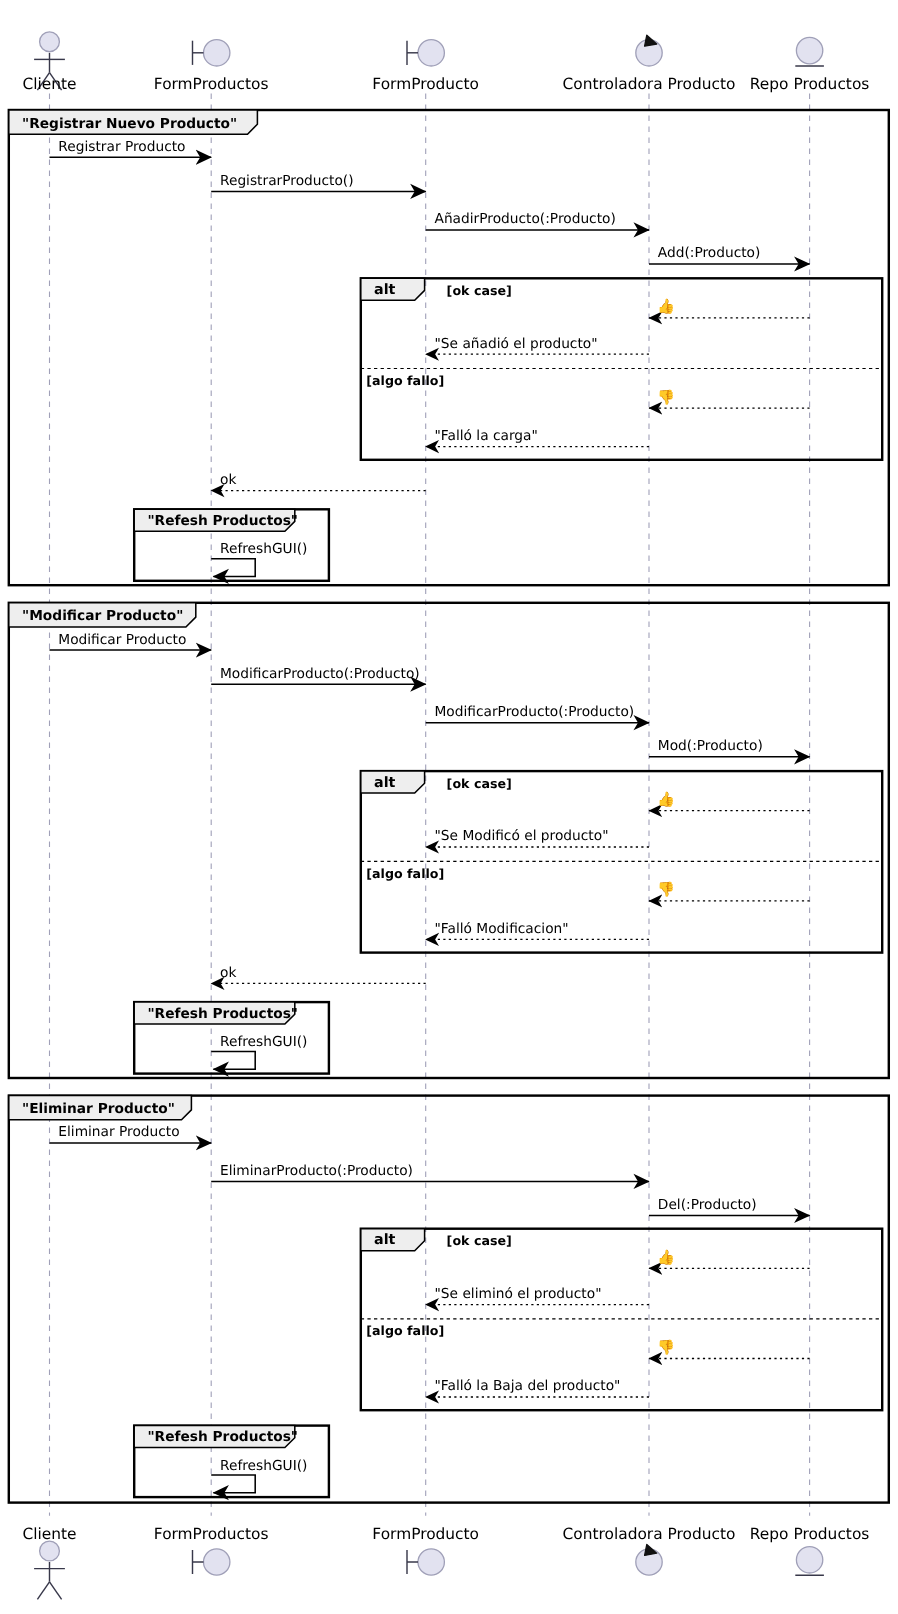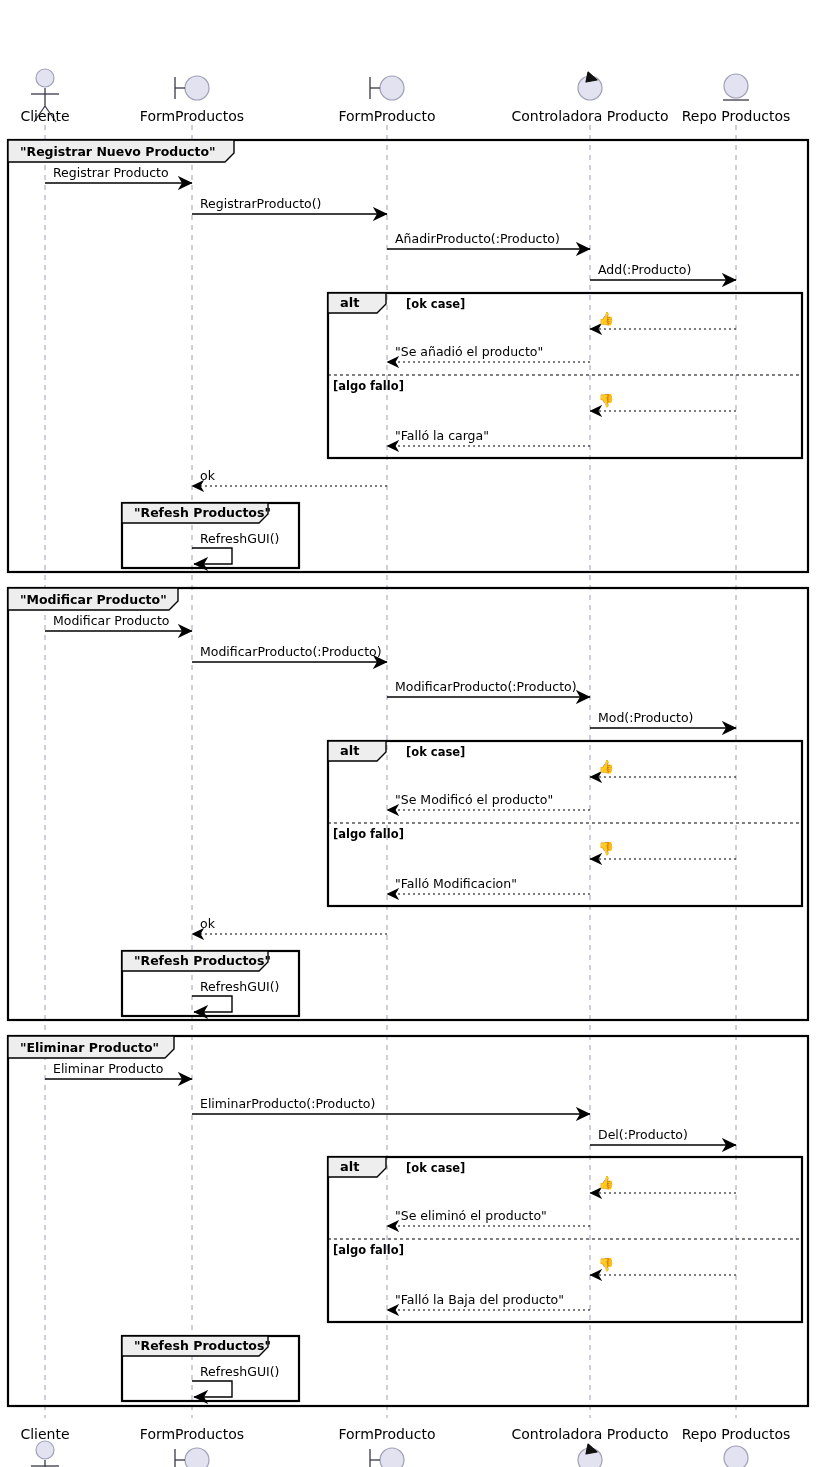--- a/index.html
+++ b/index.html
@@ -1,21 +1,21 @@
 <!DOCTYPE html>
 <html><head>
 <meta charset="utf-8">
 <style>
   html,body{margin:0;padding:0;background:#ffffff;}
   body{
     width:816px;height:1467px;position:relative;overflow:hidden;
     font-family:"DejaVu Sans","Liberation Sans",sans-serif;
     color:#000000;
   }
-  #stage{position:absolute;inset:0;margin-top:40px;}
+  #stage{position:absolute;inset:0;}
   svg#diagram{display:block;width:816px;height:1467px;}
   text{font-family:"DejaVu Sans","Liberation Sans",sans-serif;fill:#000;}
   .lbl{font-size:12.5px;}
   .plabel{font-size:14px;}
   .frag-title{font-size:12.5px;font-weight:bold;}
   .alt-title{font-size:13px;font-weight:bold;}
   .guard{font-size:11.5px;font-weight:bold;}
   .lifeline{stroke:#A0A0B8;stroke-width:1;stroke-dasharray:5 5;}
   .solidline{stroke:#000;stroke-width:1.4;fill:none;}
   .dashline{stroke:#000;stroke-width:1.2;fill:none;stroke-dasharray:2 3;}

